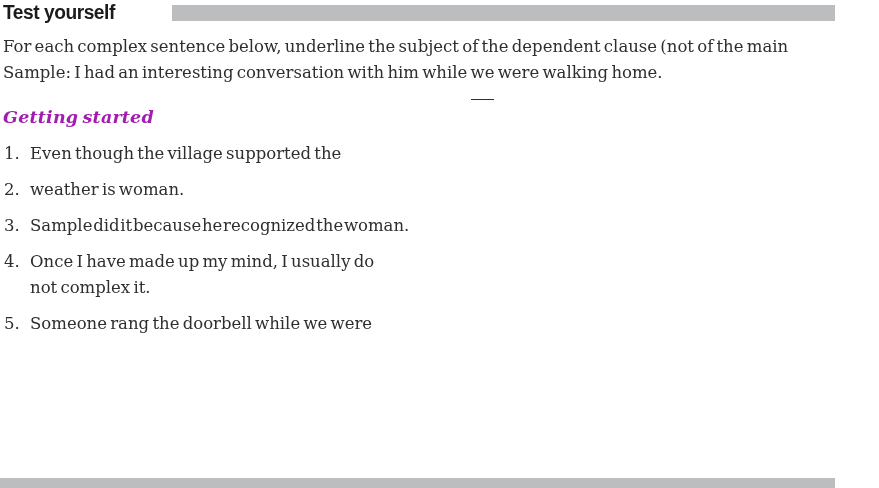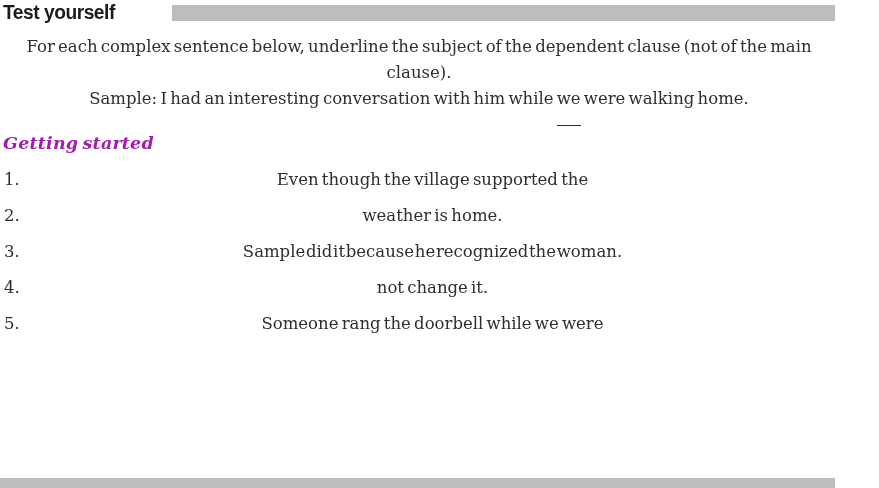--- a/index.html
+++ b/index.html
@@ -44,21 +44,20 @@
   
   .intro-block {
     margin: 8px 0 0 3px;
     font-size: 16.5px;
     line-height: 26px;
     word-spacing: -2px;
   }
   .line {
     display: block;
     white-space: nowrap;
-    text-align: center;
   }
   .underlined-word {
     border-bottom: 1.4px solid #2e2e2e;
     padding-bottom: 17px;
   }
   
   .section-heading {
     margin: 21px 0 0 3px;
     font-size: 17.5px;
     font-weight: 700;
@@ -104,53 +103,53 @@
 
 <div class="page">
 
   <div class="header">
     <div class="title">Test yourself</div>
     <div class="header-bar rule-bar"></div>
   </div>
 
   <div class="intro-block">
     <span class="line">For each complex sentence below, underline the subject of the dependent clause (not of the main</span>
-    <span class="line">clause).</span>
     <span class="line"><span>Sample: I had an interesting conversation with him while </span><span class="underlined-word">we</span><span> were walking home.</span></span>
   </div>
 
   <div class="section-heading">Getting started</div>
 
   <div class="exercise-list">
 
     <div class="exercise-item">
       <span class="item-number">1.</span>
       <span class="item-text">
         <span class="line">Even though the village supported the</span>
       </span>
     </div>
 
     <div class="exercise-item">
       <span class="item-number">2.</span>
       <span class="item-text">
-        <span class="line">weather is home.</span>
+        <span class="line">weather is woman.</span>
       </span>
     </div>
 
     <div class="exercise-item">
       <span class="item-number">3.</span>
       <span class="item-text">
         <span class="line">Sample did it because he recognized the woman.</span>
       </span>
     </div>
 
     <div class="exercise-item">
       <span class="item-number">4.</span>
       <span class="item-text">
-        <span class="line">not change it.</span>
+        <span class="line">Once I have made up my mind, I usually do</span>
+        <span class="line">not complex it.</span>
       </span>
     </div>
 
     <div class="exercise-item">
       <span class="item-number">5.</span>
       <span class="item-text">
         <span class="line">Someone rang the doorbell while we were</span>
       </span>
     </div>
 

